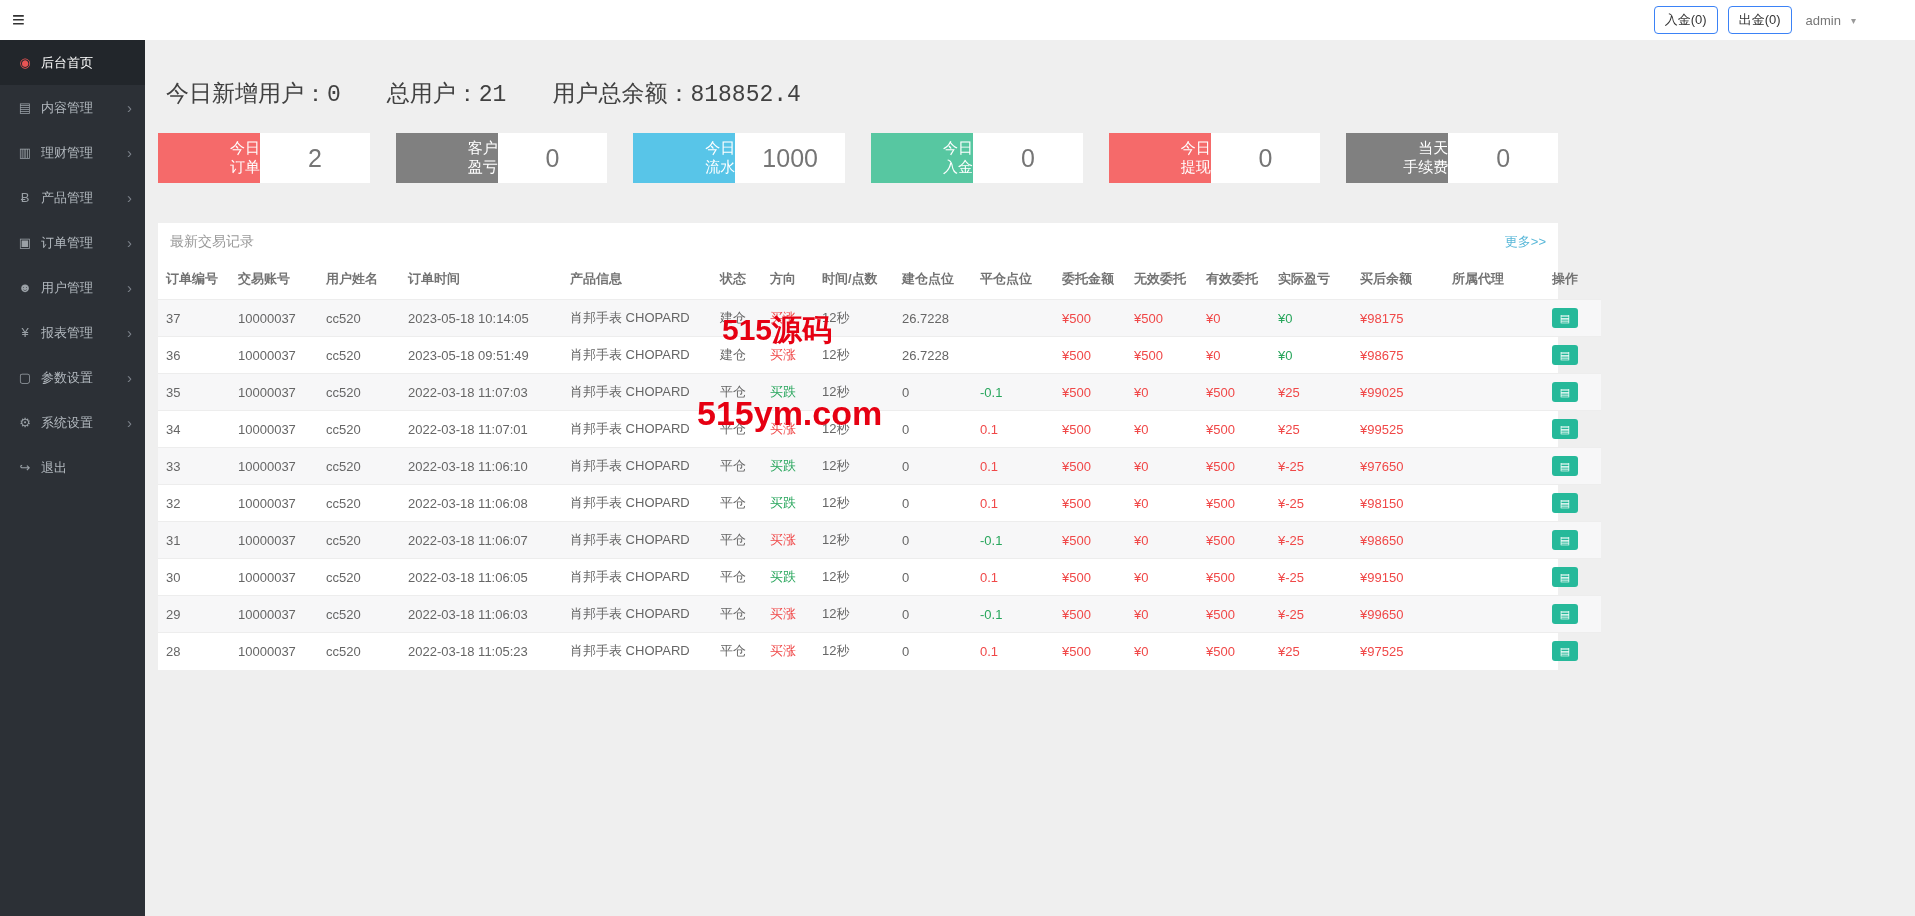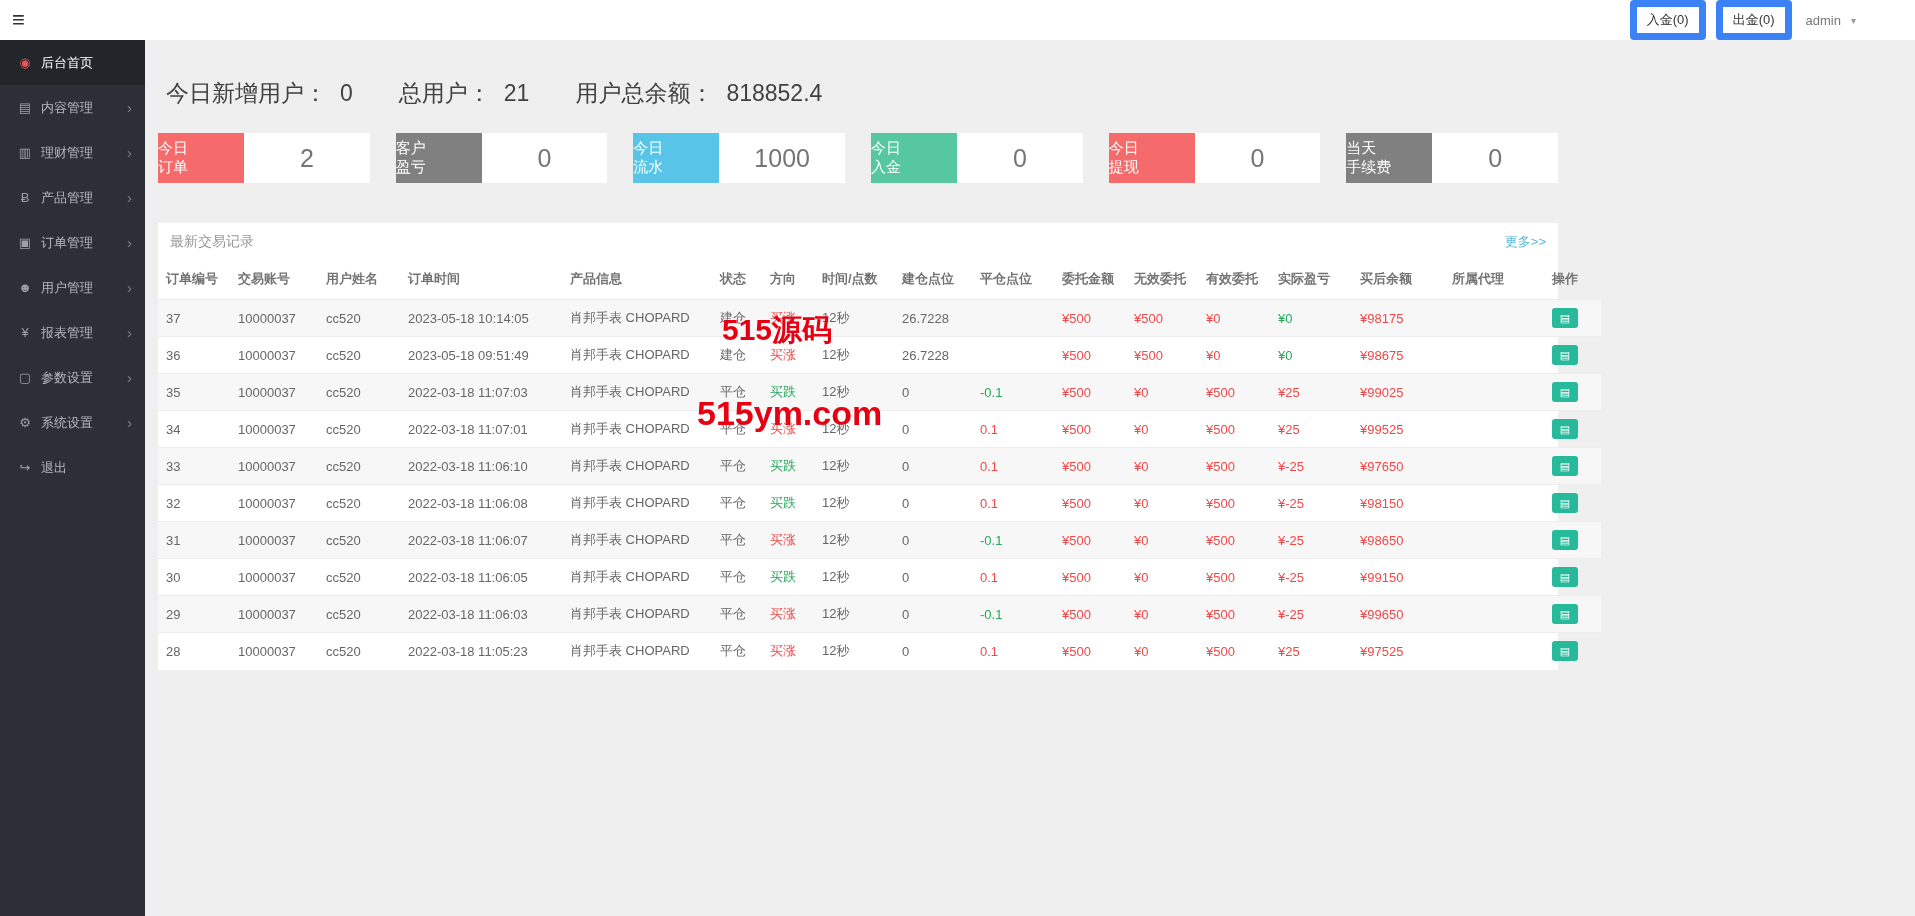--- a/index.html
+++ b/index.html
@@ -3,41 +3,41 @@
 <meta charset="utf-8">
 <style>
   * { margin:0; padding:0; box-sizing:border-box; }
   html,body { width:1915px; height:916px; }
   body { font-family:"Liberation Sans","DejaVu Sans",sans-serif; background:#fff; overflow:hidden; position:relative; }
 
   
   .topbar { position:absolute; top:0; left:0; right:0; height:40px; background:#fff; display:flex; align-items:center; justify-content:space-between; padding:0 55px 0 12px; z-index:5; }
   .hamburger { font-size:22px; color:#333; cursor:pointer; line-height:1; font-weight:bold; }
   .topbar-right { display:flex; align-items:center; gap:10px; }
-  .top-btn { background:#fff; border:7px solid #3b82f6; border-radius:4px; padding:4px 10px; font-size:13px; color:#333; cursor:pointer; font-family:inherit; }
+  .top-btn { background:#fff; border:1px solid #3b82f6; border-radius:4px; padding:4px 10px; font-size:13px; color:#333; cursor:pointer; font-family:inherit; }
   .user-menu { display:flex; align-items:center; gap:10px; color:#777; font-size:13px; cursor:pointer; padding:4px 4px; }
   .caret { font-size:10px; color:#999; }
 
   
   .sidebar { position:absolute; top:40px; left:0; bottom:0; width:145px; background:#2c3036; }
   .side-item { position:relative; height:45px; display:flex; align-items:center; padding:0 12px 0 15px; color:#b3b9bf; font-size:13px; cursor:pointer; }
   .side-item.active { background:#22262b; color:#fff; }
   .side-icon { width:20px; margin-right:6px; font-size:13px; color:#9aa0a6; text-align:center; flex:0 0 auto; }
   .side-item.active .side-icon { color:#e85454; }
   .side-chevron { position:absolute; right:13px; color:#7c828a; font-size:15px; line-height:1; }
 
   
   .content { position:absolute; top:40px; left:145px; right:0; bottom:0; background:#efefef; padding:24px 13px 0; overflow:hidden; }
   .inner { width:1400px; }
   .stats { display:flex; gap:46px; margin:14px 8px 24px; font-size:23px; color:#414141; }
-  .stat { display:flex; gap:13px; align-items:baseline; }
+  .stat { display:flex; gap:0; align-items:baseline;font-family:Liberation Mono, monospace; }
 
   .cards { display:flex; gap:26px; }
   .card { flex:1; height:50px; display:flex; background:#fff; }
-  .card-label { width:86px; color:#fff; font-size:15px; display:flex; flex-direction:column; align-items:flex-start; justify-content:center; line-height:1.25; flex:0 0 auto; }
+  .card-label { width:102px; color:#fff; font-size:15px; display:flex; flex-direction:column; align-items:flex-end; justify-content:center; line-height:1.25; flex:0 0 auto; }
   .card-value { flex:1; background:#fff; display:flex; align-items:center; justify-content:center; font-size:25px; color:#757575; }
 
   .panel { margin-top:40px; background:#fff; }
   .panel-head { display:flex; align-items:center; justify-content:space-between; padding:10px 12px 8px;text-align:right; }
   .panel-title { color:#999; font-size:14px; }
   .more-link { color:#58b7d8; font-size:13px; cursor:pointer; text-decoration:none; }
 
   table.trades { width:100%; border-collapse:collapse; table-layout:fixed; }
   .trades th { text-align:left; font-size:13px; color:#737373; font-weight:bold; padding:11px 8px; white-space:nowrap; overflow:hidden; }
   .trades td { font-size:13px; color:#666; padding:0 8px; height:37px; border-top:1px solid #ededed; white-space:nowrap; overflow:hidden; }

